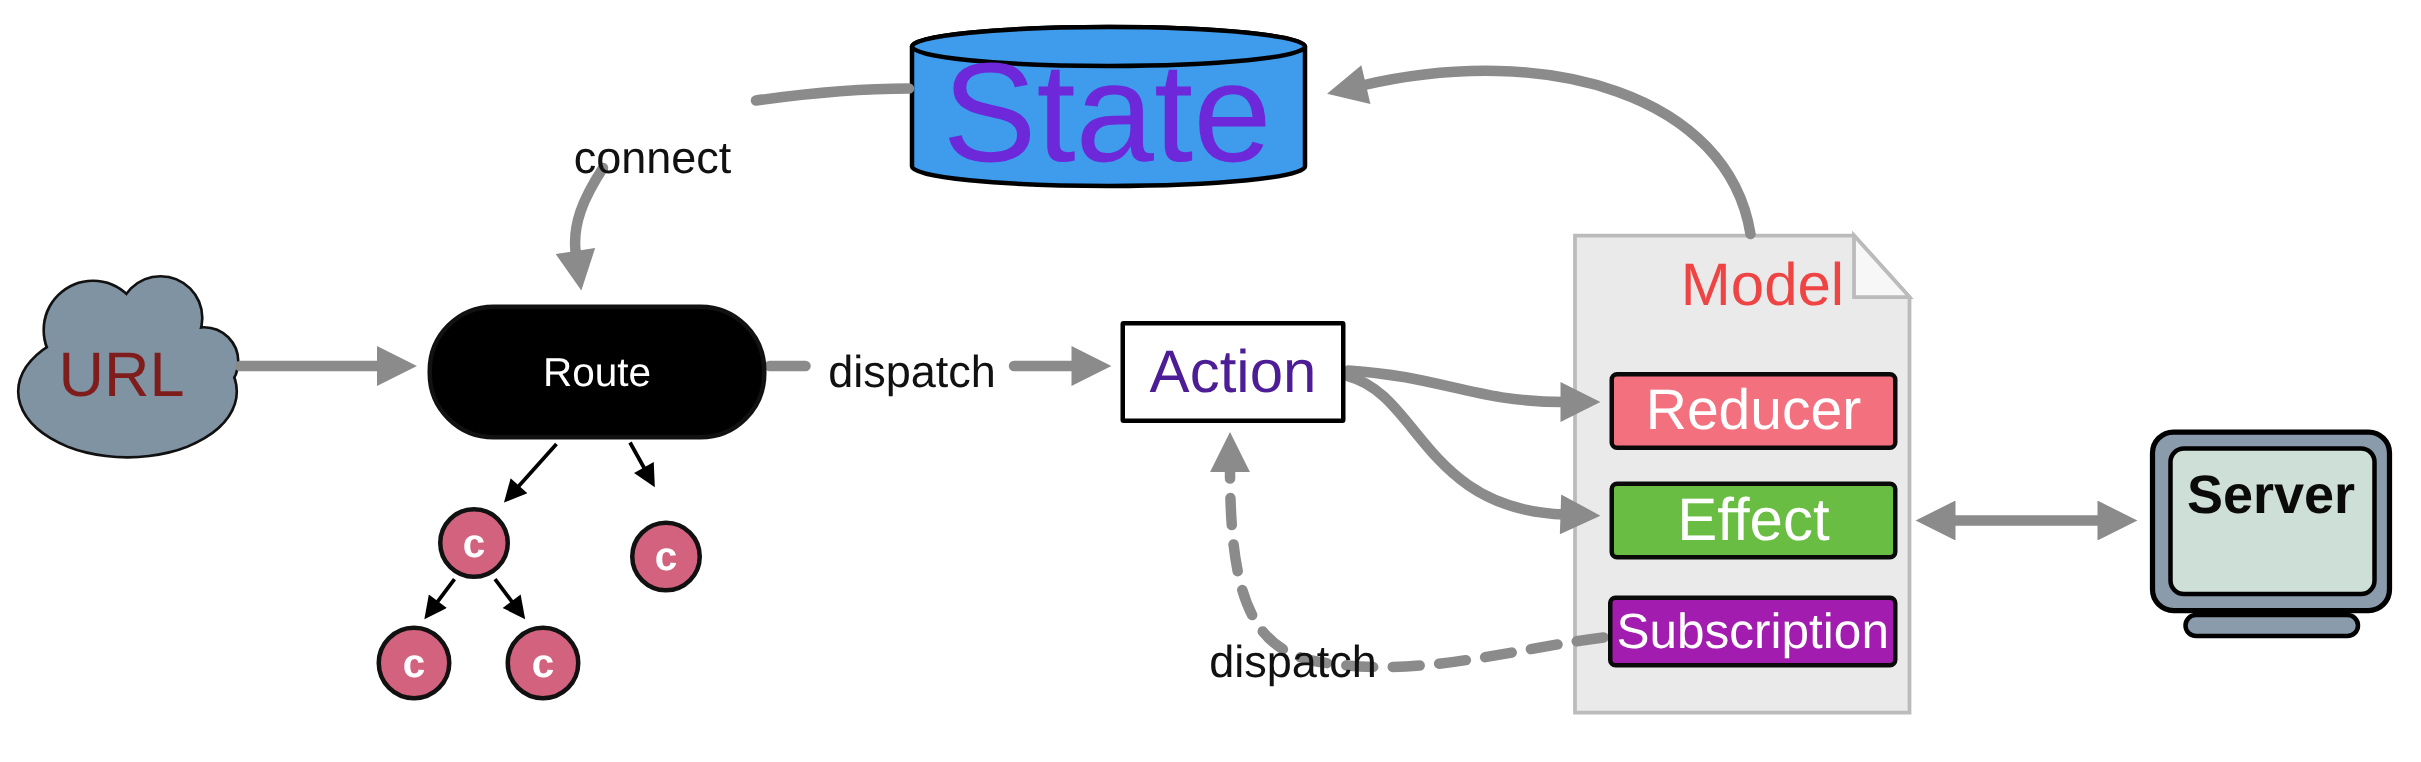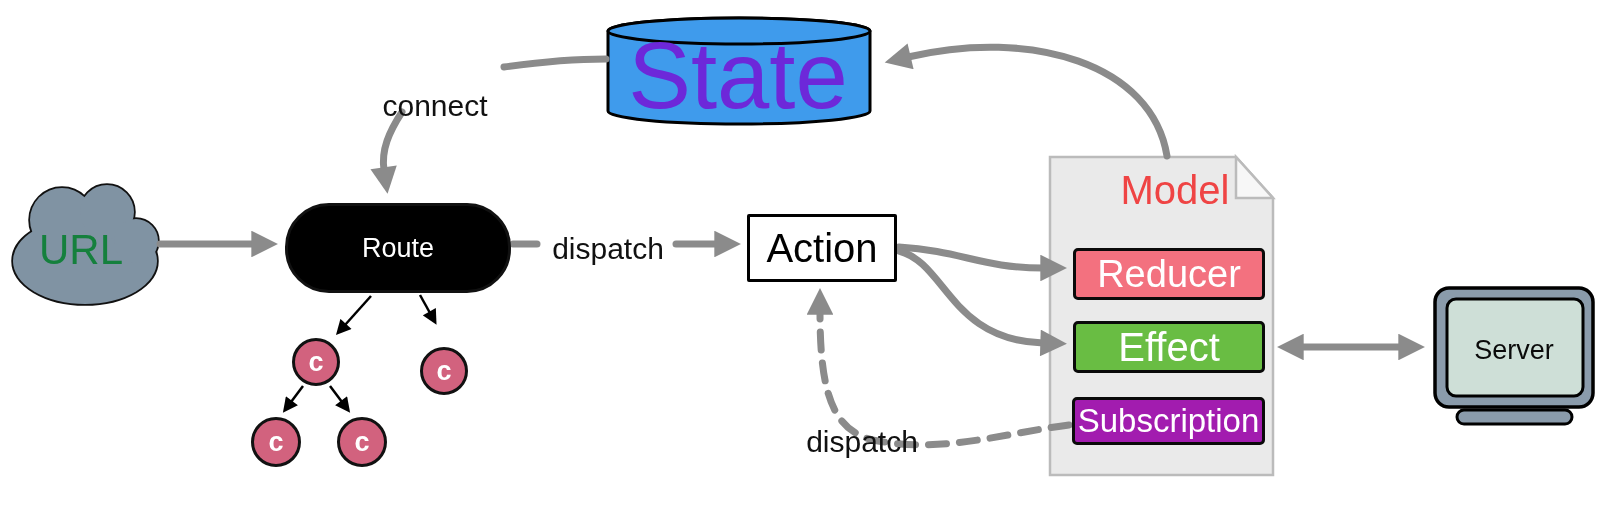--- a/index.html
+++ b/index.html
@@ -4,32 +4,32 @@
 <style>
   html,body{margin:0;padding:0;background:#fff;}
   #canvas{
     position:relative;width:1614px;height:508px;overflow:hidden;
     font-family:"Liberation Sans", sans-serif;background:#fff;
   }
   #wires{position:absolute;left:0;top:0;width:1614px;height:508px;}
   .label{position:absolute;transform:translate(-50%,-50%);white-space:nowrap;line-height:1.05;}
   .edge-label{font-size:30px;color:#111;}
   .node-box{position:absolute;display:flex;align-items:center;justify-content:center;box-sizing:border-box;}
-  .action-box{left:747px;top:214px;width:150px;height:68px;background:#fff;border:3px solid #000;border-radius:2px;font-size:40px;color:#000000;}
+  .action-box{left:747px;top:214px;width:150px;height:68px;background:#fff;border:3px solid #000;border-radius:2px;font-size:40px;color:#4c1d95;}
   .route-box{left:285px;top:203px;width:226px;height:90px;background:#000000;border:3px solid #111;border-radius:44px;flex-direction:column;color:#fff;font-size:27px;text-align:center;}
   .route-box span{display:block;}
   .model-row{left:1073px;width:192px;height:52px;border:3px solid #0a0a0a;border-radius:5px;color:#fff;}
   .reducer-box{top:248px;background:#F3717F;font-size:38px;}
   .effect-box{top:321px;background:#69BD43;font-size:40px;}
   .sub-box{top:397px;left:1072px;width:193px;height:48px;background:#a21caf;font-size:33px;}
   .tree-c{position:absolute;background:#D2627E;border:3px solid #111;border-radius:50%;display:flex;align-items:center;justify-content:center;color:#fff;font-size:27px;font-weight:bold;box-sizing:border-box;}
-  .url-label{left:81px;top:250px;font-size:42px;color:#15803d;}
+  .url-label{left:81px;top:250px;font-size:42px;color:#7f1d1d;}
   .state-label{left:738px;top:76px;font-size:94px;color:#6d28d9;}
   .model-label{left:1175px;top:190px;font-size:40px;color:#ef4444;}
-  .server-label{left:1514px;top:350px;font-size:27px;color:#0a0a0a;}
+  .server-label{left:1514px;top:330px;font-size:36px;color:#0a0a0a;font-weight:bold;}
 </style>
 </head>
 <body>
 
 <div id="canvas">
 
   <svg id="wires" viewBox="0 0 1614 508" xmlns="http://www.w3.org/2000/svg">
     <defs>
       <marker id="ah" viewBox="0 0 10 10" refX="1" refY="5" markerWidth="4" markerHeight="3.8" orient="auto-start-reverse" markerUnits="strokeWidth">
         <path d="M0,0 L10,5 L0,10 Z" fill="#8B8B8B"></path>

